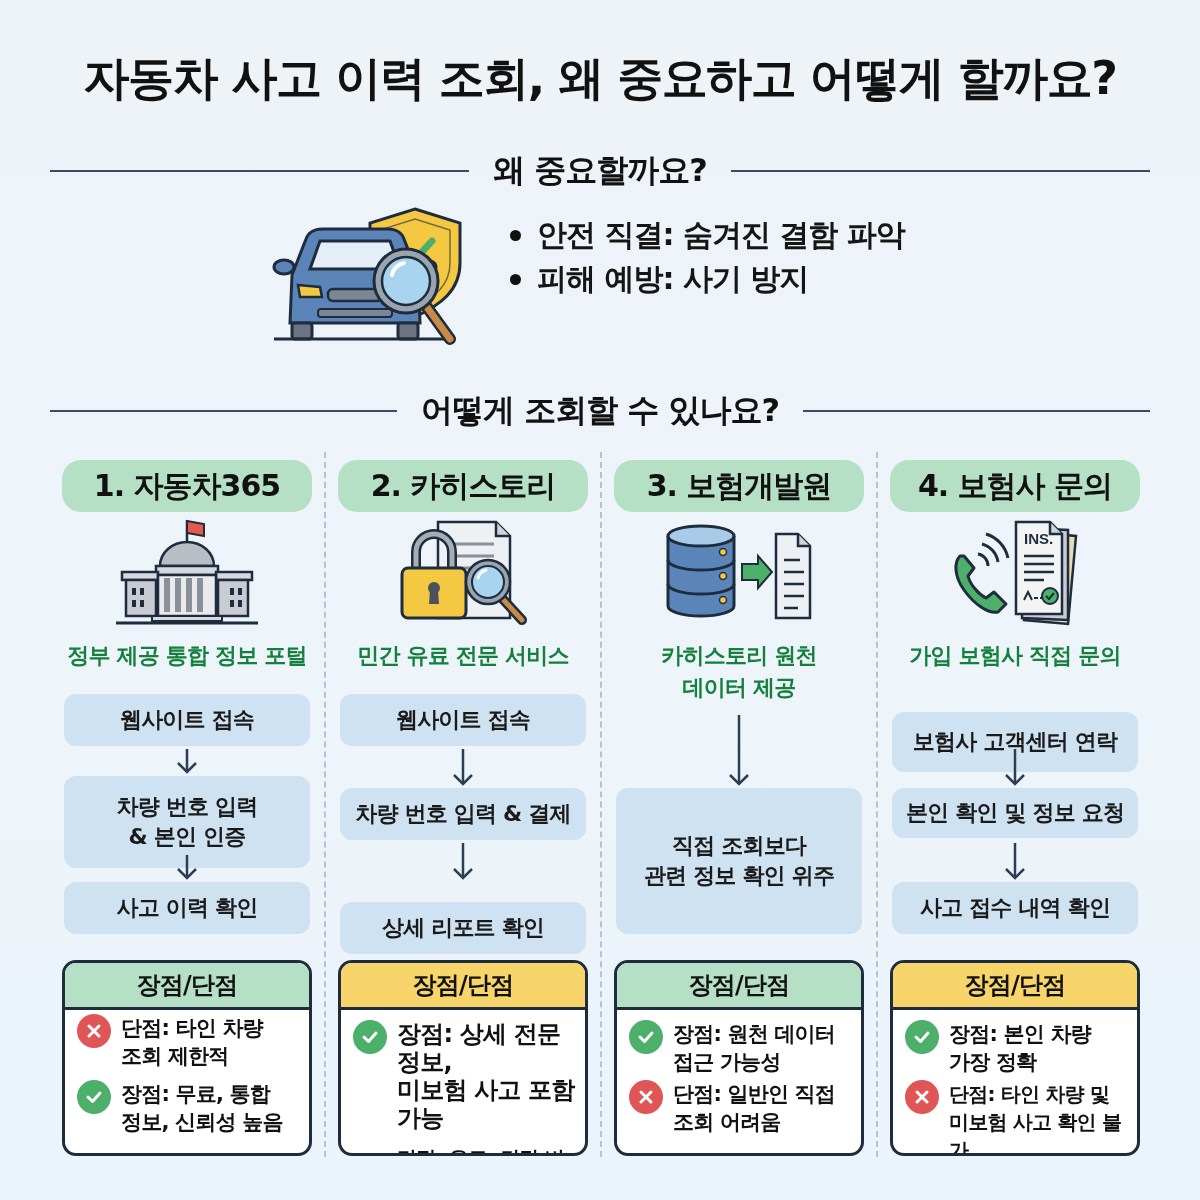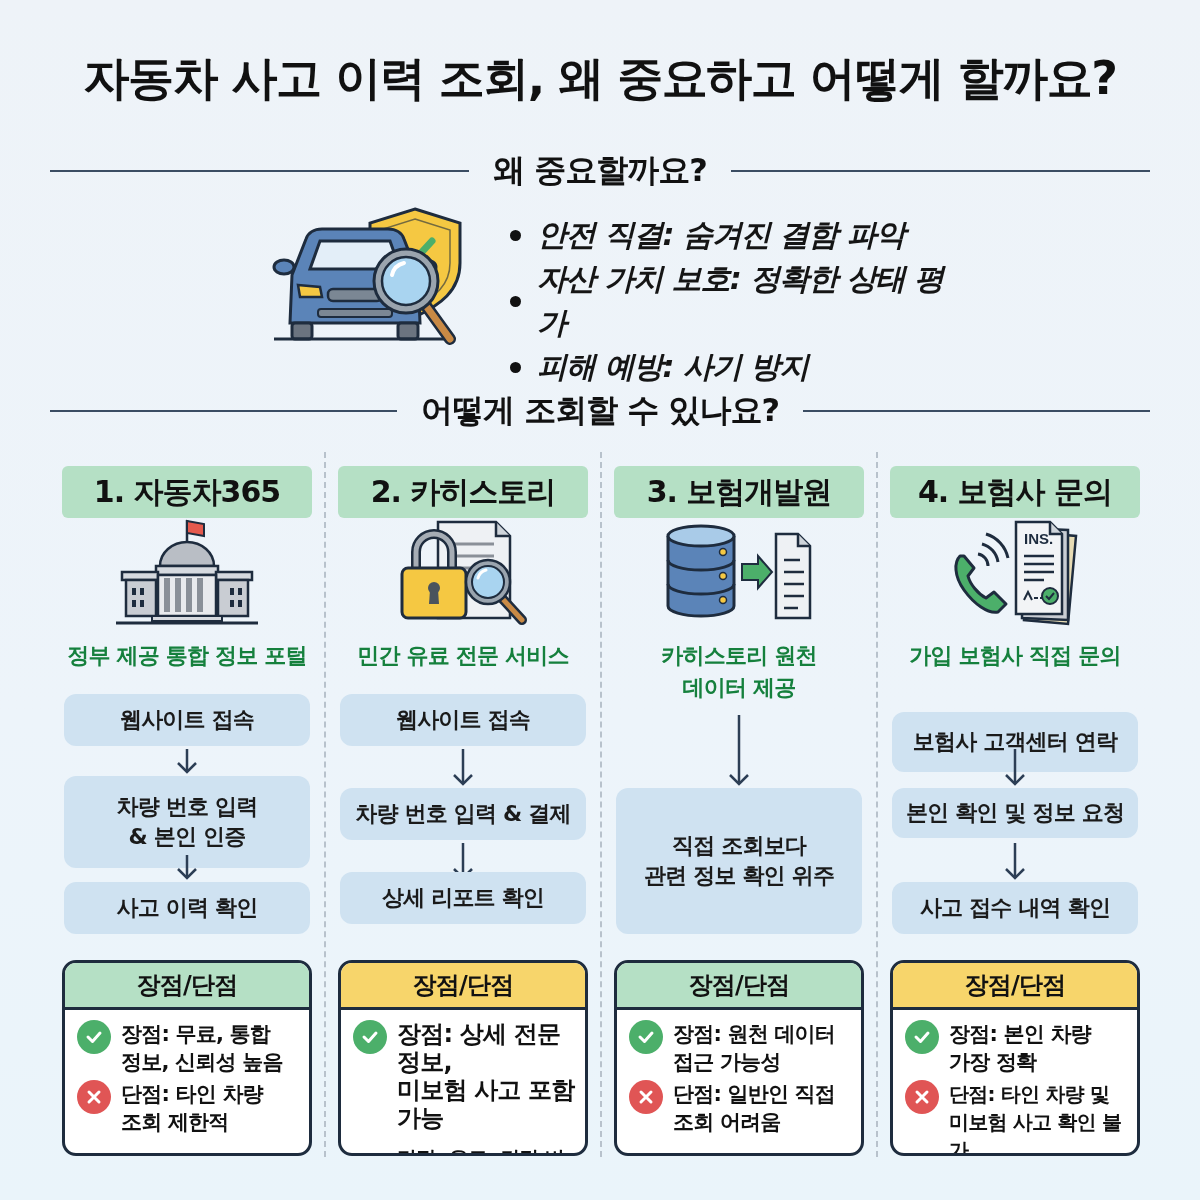--- a/index.html
+++ b/index.html
@@ -25,36 +25,36 @@
     padding: 0 24px; font-size: 32px; font-weight: 700; letter-spacing: -1px; color: #111;
   }
   #why-header { top: 146px; }
   #how-header { top: 386px; }
 
   .why-body { position: absolute; left: 270px; top: 205px; width: 700px; height: 150px; }
   .hero-icon { position: absolute; left: 0; top: 0; width: 200px; height: 145px; }
   .bullets { position: absolute; left: 240px; top: 8px; list-style: none; }
   .bullets li {
     font-size: 30px; font-weight: 700; letter-spacing: -1px; line-height: 44px;
-    display: flex; align-items: center; font-style: italic;
+    display: flex; align-items: center;
   }
   .bullets li .dot {
     width: 11px; height: 11px; border-radius: 50%; background: #111; margin-right: 16px;
     display: inline-block;
   }
 
   .columns { position: absolute; left: 50px; top: 452px; width: 1100px; height: 705px; }
   .divider {
     position: absolute; top: 0; height: 705px; width: 0;
     border-left: 2px dashed #b8c2cc;
   }
   .col { position: absolute; top: 0; width: 250px; height: 705px; }
   .col-title {
-    position: absolute; left: 0; top: 14px; width: 250px; height: 52px;
-    background: #b5e0c5; border-radius: 6px;
+    position: absolute; left: 0; top: 8px; width: 250px; height: 52px;
+    background: #b5e0c5; border-radius: 19px;
     display: flex; align-items: center; justify-content: center;
     font-size: 30px; font-weight: 700; letter-spacing: -1px; color: #111;
   }
   .col-icon { position: absolute; left: 50px; top: 64px; width: 150px; height: 112px; }
   .col-desc {
     position: absolute; left: -5px; top: 188px; width: 260px;
     text-align: center; font-size: 22px; font-weight: 700; letter-spacing: -0.8px;
     line-height: 32px; color: #15803d;
   }
   .step {
@@ -120,24 +120,20 @@
     <line x1="154" y1="98" x2="180" y2="134" stroke="#1e2c3e" stroke-width="12" stroke-linecap="round"></line>
     <line x1="154" y1="98" x2="180" y2="134" stroke="#c98a45" stroke-width="7" stroke-linecap="round"></line>
     <circle cx="136" cy="76" r="32" fill="#9aa4ae" stroke="#1e2c3e" stroke-width="3"></circle>
     <circle cx="136" cy="76" r="24" fill="#a9d4f0" stroke="#1e2c3e" stroke-width="2.5"></circle>
     <path d="M122 70 A16 16 0 0 1 134 58" fill="none" stroke="#fff" stroke-width="4" stroke-linecap="round"></path>
   </svg>
   <ul class="bullets">
     <li>
         <span class="dot"></span>
         <span>안전 직결: 숨겨진 결함 파악</span>
-      </li>
-    <li>
-        <span class="dot"></span>
-        <span>자산 가치 보호: 정확한 상태 평가</span>
       </li>
     <li>
         <span class="dot"></span>
         <span>피해 예방: 사기 방지</span>
       </li>
   </ul>
 </div>
 
 <div class="section-header" id="how-header">
   <div class="line"></div>
@@ -185,37 +181,37 @@
       </svg>
     <div class="step" style="top:324px;height:92px;white-space:pre-line">차량 번호 입력
 &amp; 본인 인증</div>
     <svg class="arrow" style="top:402px;height:26px" viewBox="0 0 28 26">
         <line x1="14" y1="1" x2="14" y2="24" stroke="#2c3e55" stroke-width="2.5"></line>
         <path d="M5 15 L14 24 L23 15" fill="none" stroke="#2c3e55" stroke-width="2.5"></path>
       </svg>
     <div class="step" style="top:430px;height:52px">사고 이력 확인</div>
     <div class="pros-cons">
       <div class="pc-head green">장점/단점</div>
+      <div class="pc-row" style="margin-top:4px">
+        <span class="badge no">
+            <svg width="16" height="16" viewBox="0 0 16 16">
+              <path d="M3 3 L13 13 M13 3 L3 13" stroke="#fff" stroke-width="3" stroke-linecap="round"></path>
+            </svg>
+          </span>
+        <span class="txt" style="white-space:pre-line">단점: 타인 차량
+조회 제한적</span>
+      </div>
       <div class="pc-row" style="margin-top:10px">
         <span class="badge ok">
             <svg width="18" height="18" viewBox="0 0 18 18">
               <path d="M3 9 L7.5 13.5 L15 5" fill="none" stroke="#fff" stroke-width="3" stroke-linecap="round" stroke-linejoin="round"></path>
             </svg>
           </span>
         <span class="txt" style="white-space:pre-line">장점: 무료, 통합
 정보, 신뢰성 높음</span>
-      </div>
-      <div class="pc-row" style="margin-top:4px">
-        <span class="badge no">
-            <svg width="16" height="16" viewBox="0 0 16 16">
-              <path d="M3 3 L13 13 M13 3 L3 13" stroke="#fff" stroke-width="3" stroke-linecap="round"></path>
-            </svg>
-          </span>
-        <span class="txt" style="white-space:pre-line">단점: 타인 차량
-조회 제한적</span>
       </div>
     </div>
   </div>
 
   <div class="col" style="left:288px">
     <div class="col-title">2. 카히스토리</div>
     <svg class="col-icon" viewBox="0 0 150 112">
       <path d="M50 6 L108 6 L122 20 L122 102 L50 102 Z" fill="#eef1f4" stroke="#1e2c3e" stroke-width="2.5"></path>
       <path d="M108 6 L108 20 L122 20" fill="#cfd5db" stroke="#1e2c3e" stroke-width="2.5"></path>
       <line x1="62" y1="28" x2="106" y2="28" stroke="#8a9098" stroke-width="3"></line>
@@ -238,21 +234,21 @@
     <div class="step" style="top:242px;height:52px">웹사이트 접속</div>
     <svg class="arrow" style="top:296px;height:38px" viewBox="0 0 28 38">
         <line x1="14" y1="1" x2="14" y2="36" stroke="#2c3e55" stroke-width="2.5"></line>
         <path d="M5 27 L14 36 L23 27" fill="none" stroke="#2c3e55" stroke-width="2.5"></path>
       </svg>
     <div class="step" style="top:336px;height:52px">차량 번호 입력 &amp; 결제</div>
     <svg class="arrow" style="top:390px;height:38px" viewBox="0 0 28 38">
         <line x1="14" y1="1" x2="14" y2="36" stroke="#2c3e55" stroke-width="2.5"></line>
         <path d="M5 27 L14 36 L23 27" fill="none" stroke="#2c3e55" stroke-width="2.5"></path>
       </svg>
-    <div class="step" style="top:420px;height:52px">상세 리포트 확인</div>
+    <div class="step" style="top:450px;height:52px">상세 리포트 확인</div>
     <div class="pros-cons">
       <div class="pc-head yellow">장점/단점</div>
       <div class="pc-row" style="margin-top:10px">
         <span class="badge ok">
             <svg width="18" height="18" viewBox="0 0 18 18">
               <path d="M3 9 L7.5 13.5 L15 5" fill="none" stroke="#fff" stroke-width="3" stroke-linecap="round" stroke-linejoin="round"></path>
             </svg>
           </span>
         <span class="txt" style="white-space:pre-line;font-size:24px">장점: 상세 전문 정보,
 미보험 사고 포함 가능</span>

